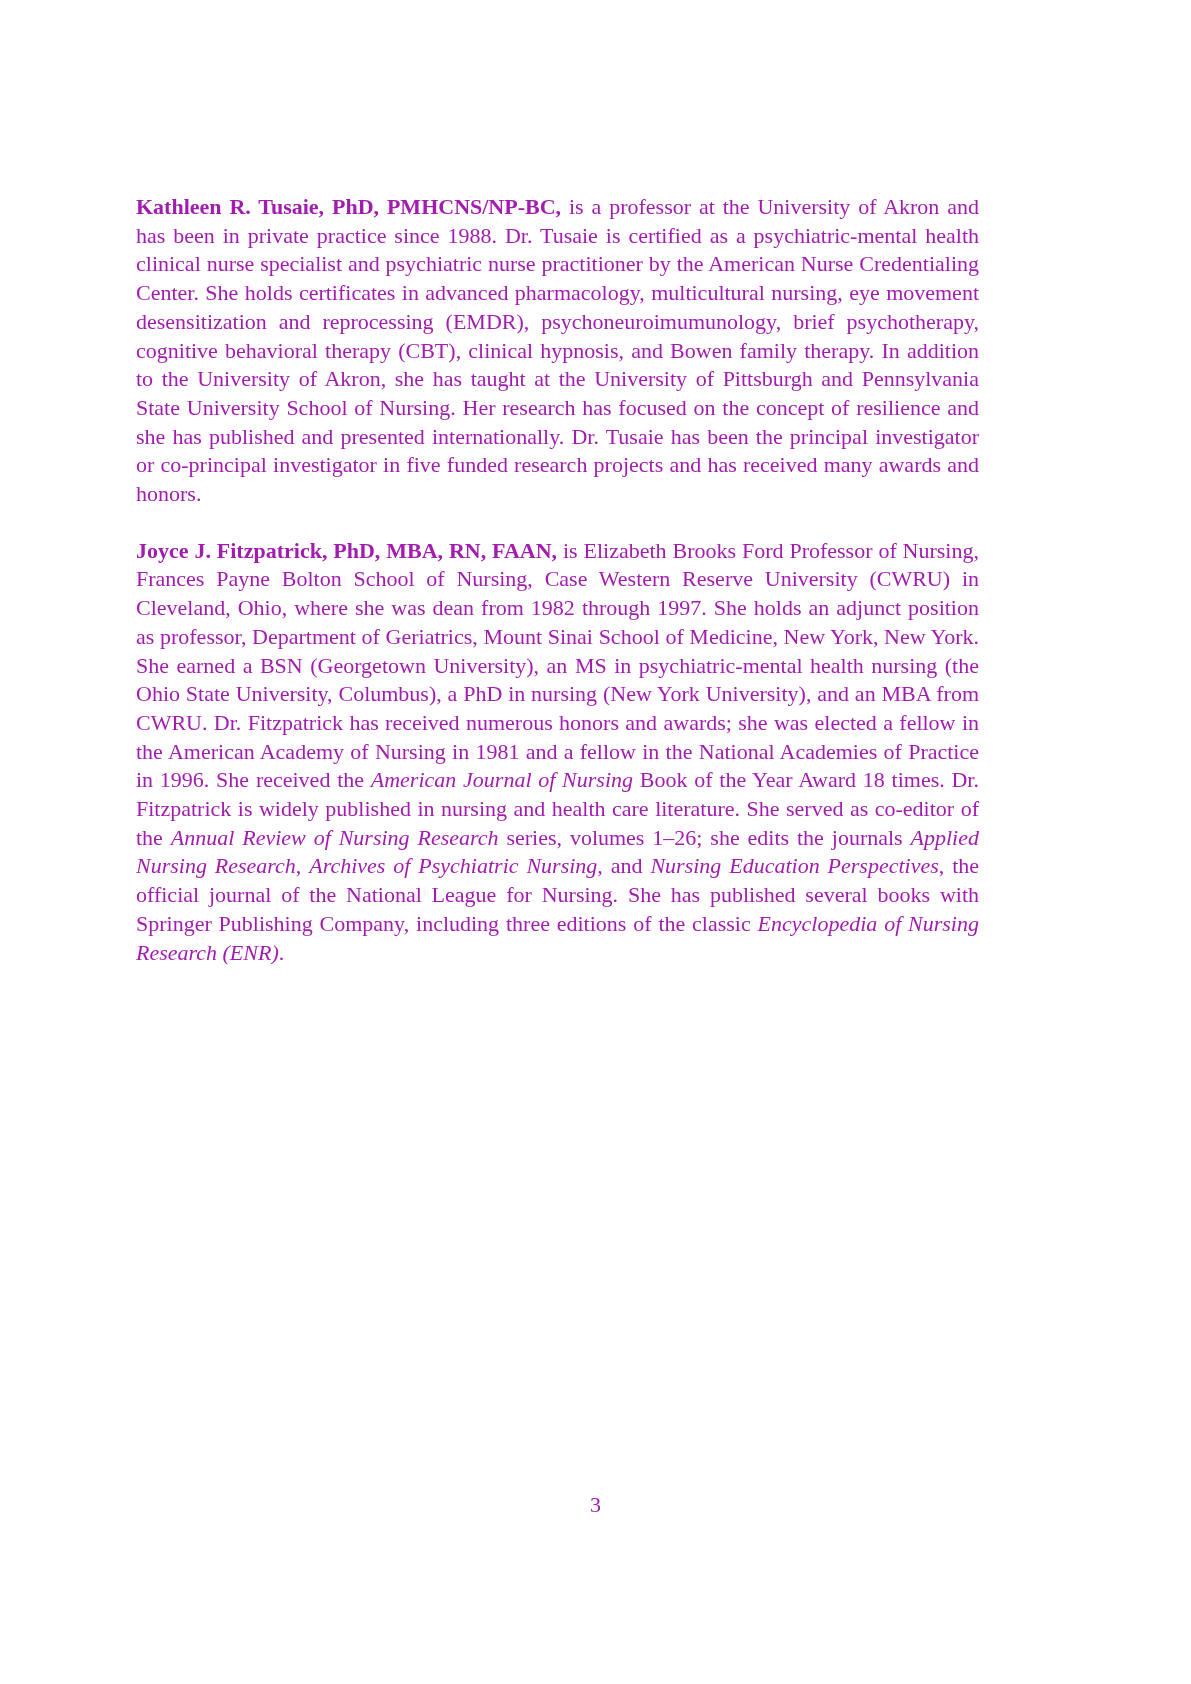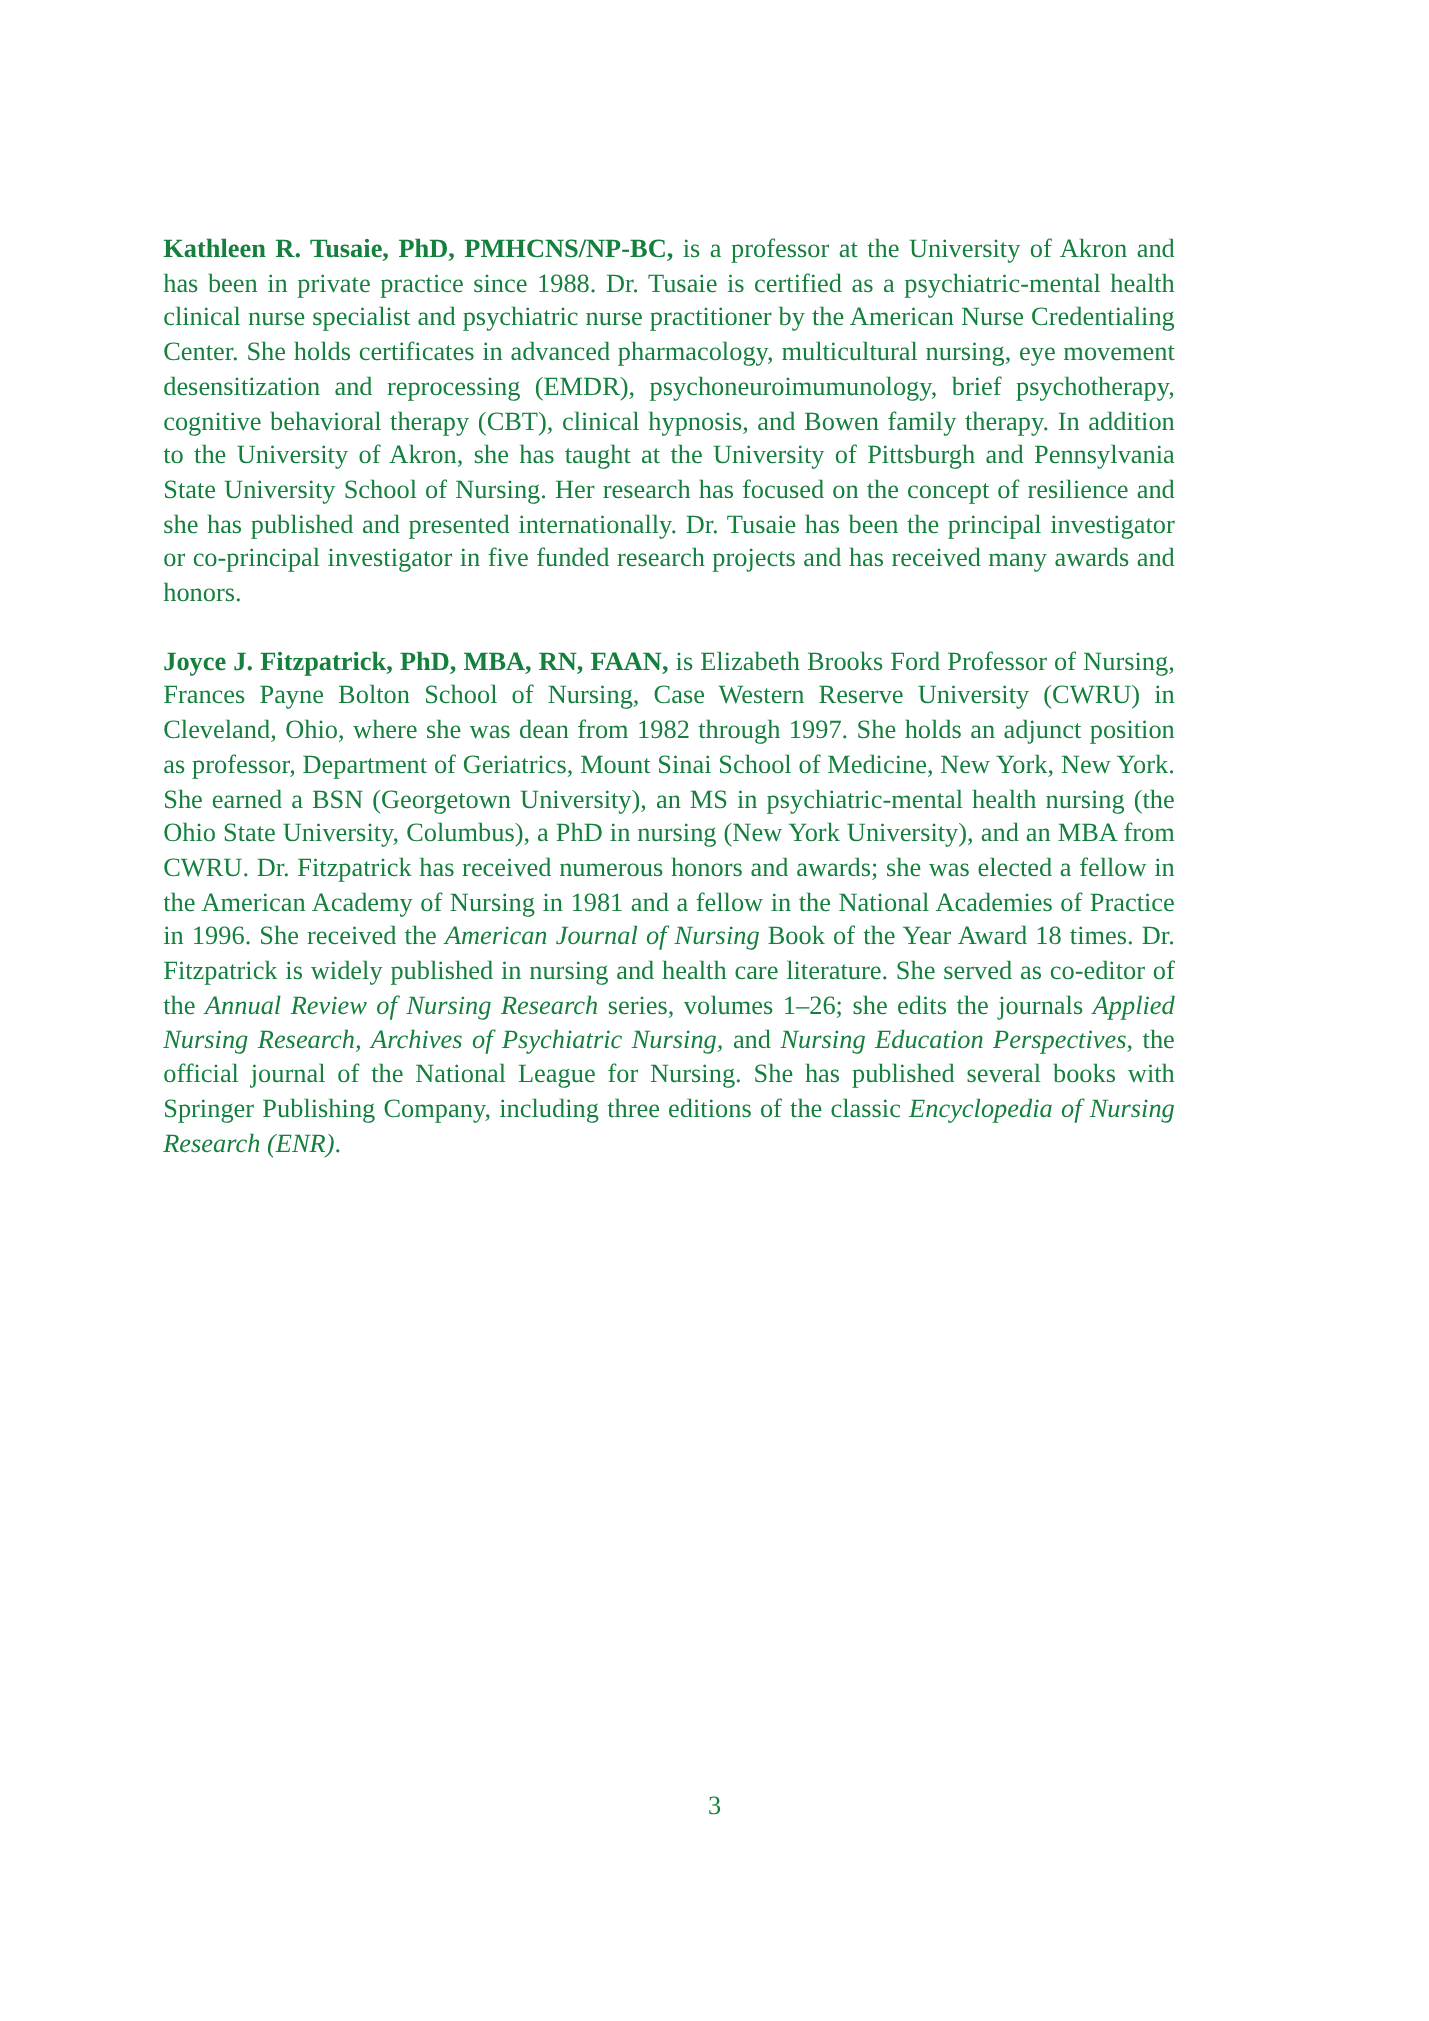--- a/index.html
+++ b/index.html
@@ -6,21 +6,21 @@
     margin: 0;
     padding: 0;
     background: #ffffff;
   }
   .page {
     position: relative;
     width: 1191px;
     height: 1684px;
     background: #ffffff;
     font-family: "Liberation Serif", serif;
-    color: #15803d;
+    color: #a21caf;
     overflow: hidden;
   }
   .content {
     position: absolute;
     left: 136px;
     top: 193px;
     width: 843px;
     font-size: 22px;
     line-height: 28.7px;
     text-align: justify;

